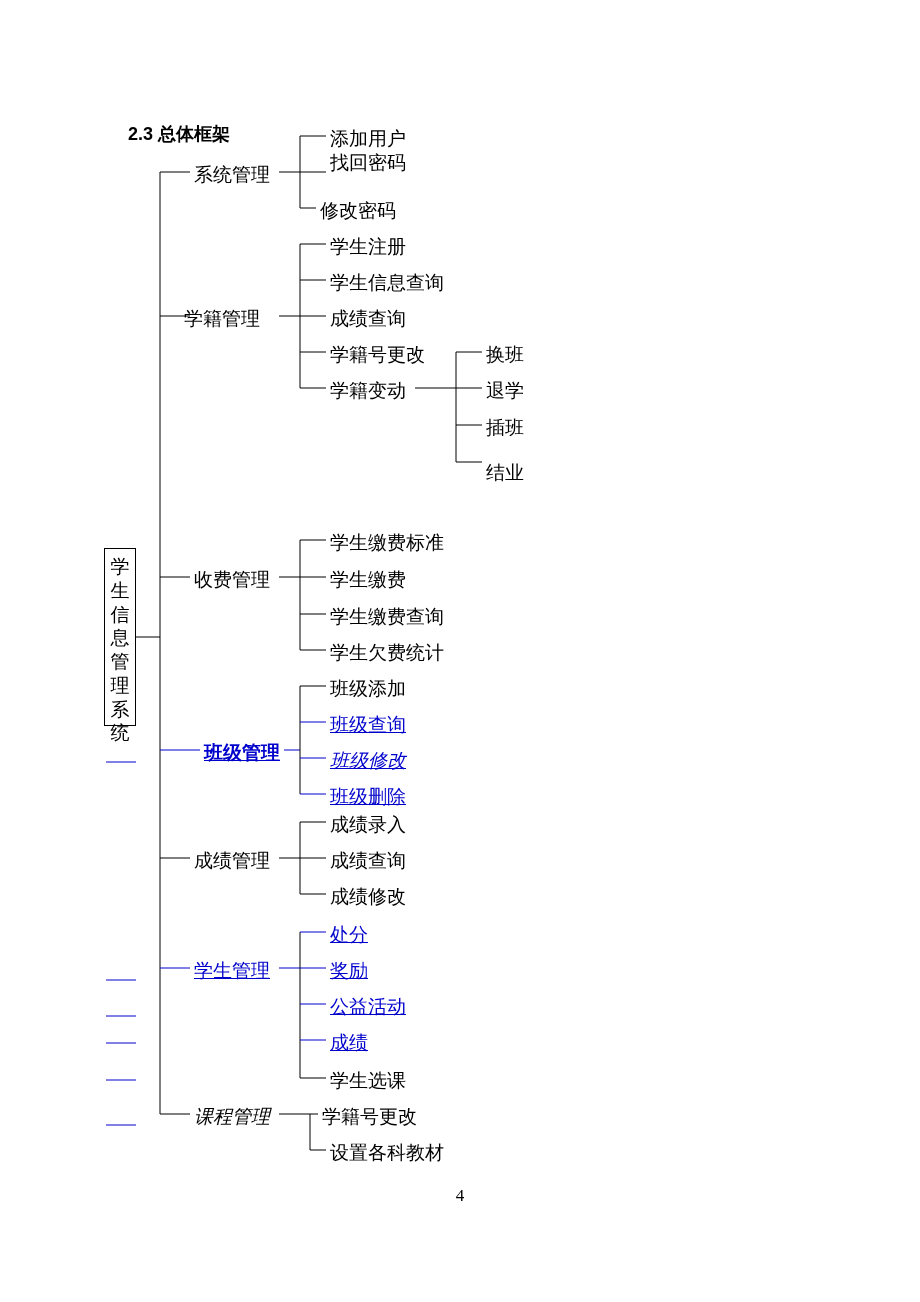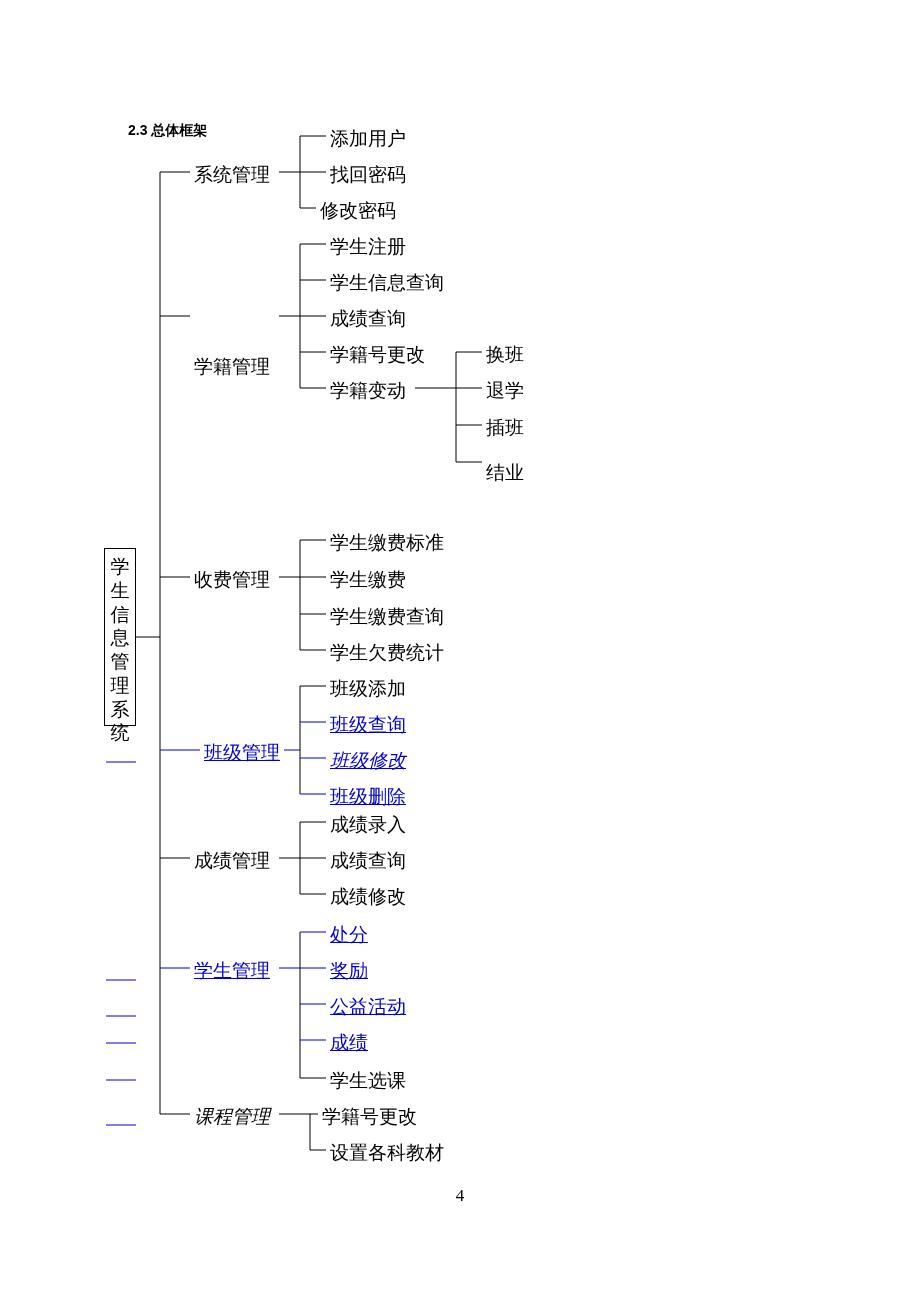--- a/index.html
+++ b/index.html
@@ -18,21 +18,21 @@
     left: 0;
     right: 0;
     text-align: center;
     font-size: 17px;
     font-family: "Times New Roman", serif;
   }
   .heading {
     position: absolute;
     top: 122px;
     left: 128px;
-    font-size: 14px;
+    font-size: 18px;
     font-weight: bold;
     font-family: "SimHei", "黑体", sans-serif;
   }
   .node { position: absolute; white-space: nowrap; }
   .link { color: #0000cc; text-decoration: underline; }
   .root-box {
     position: absolute;
     border: 1px solid #000;
     left: 104px;
     top: 548px;
@@ -57,29 +57,29 @@
     <span>生</span>
     <span>信</span>
     <span>息</span>
     <span>管</span>
     <span>理</span>
     <span>系</span>
     <span>统</span>
   </div>
 
 <div class="node" style="left:194px; top:162px;">系统管理</div>
-<div class="node" style="left:194px; top:306px;margin-top:48px;">学籍管理</div>
+<div class="node" style="left:184px; top:306px;">学籍管理</div>
 <div class="node" style="left:194px; top:567px;">收费管理</div>
-<div class="node link" style="left:204px; top:740px;">班级管理</div>
+<div class="node link" style="left:204px; top:740px;font-weight:bold;">班级管理</div>
 <div class="node" style="left:194px; top:848px;">成绩管理</div>
 <div class="node link" style="left:194px; top:958px;">学生管理</div>
 <div class="node" style="left:194px; top:1104px;font-style:italic;">课程管理</div>
 
 <div class="node" style="left:330px; top:126px;">添加用户</div>
-<div class="node" style="left:330px; top:162px;">找回密码</div>
+<div class="node" style="left:330px; top:150px;">找回密码</div>
 <div class="node" style="left:320px; top:198px;">修改密码</div>
 
 <div class="node" style="left:330px; top:234px;">学生注册</div>
 <div class="node" style="left:330px; top:270px;">学生信息查询</div>
 <div class="node" style="left:330px; top:306px;">成绩查询</div>
 <div class="node" style="left:330px; top:342px;">学籍号更改</div>
 <div class="node" style="left:330px; top:378px;">学籍变动</div>
 
 <div class="node" style="left:486px; top:342px;">换班</div>
 <div class="node" style="left:486px; top:378px;">退学</div>

